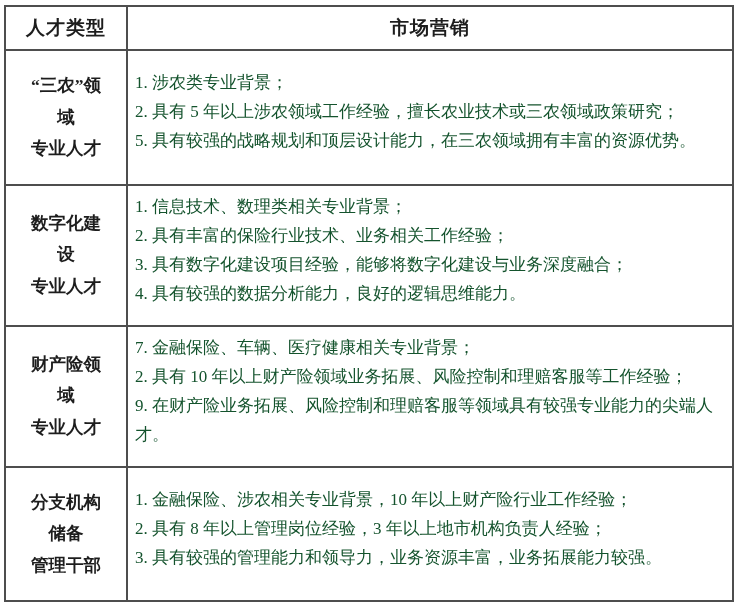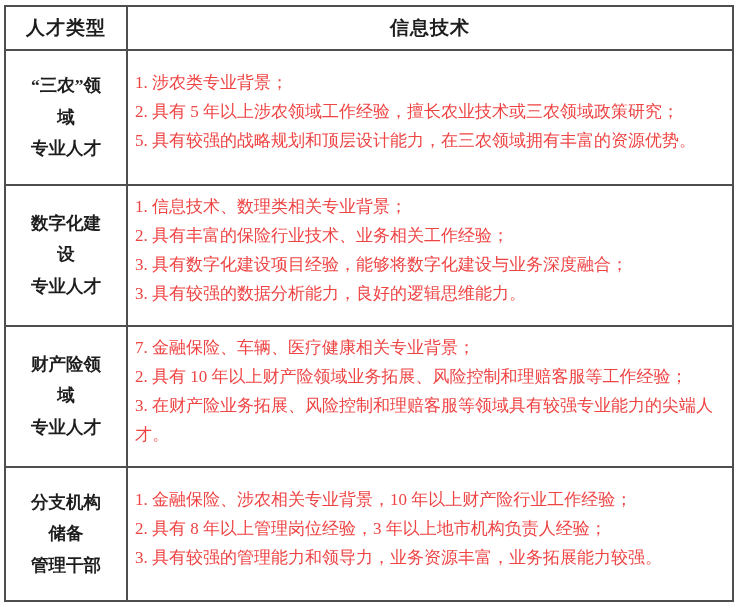--- a/index.html
+++ b/index.html
@@ -43,71 +43,71 @@
     font-weight: bold;
     font-size: 17.5px;
     color: #1d1d1d;
     white-space: pre-line;
     line-height: 1.8;
     padding: 19px;
   }
   td.req-cell {
     vertical-align: middle;
     padding: 6px 6px 17px 7px;
-    color: #ef4444;
+    color: #14532d;
   }
   .req-line {
     font-size: 17px;
     line-height: 29px;
   }
   
   tbody tr:nth-child(1) td { height: 112px; }
   tbody tr:nth-child(2) td { height: 120px; border-radius: 17px; }
   tbody tr:nth-child(3) td { height: 97px; }
   tbody tr:nth-child(4) td { height: 121px; }
   tbody tr:nth-child(5) td { height: 93px; }
 </style>
 </head>
 <body>
 
 <div class="page">
   <table class="talent-table">
     <thead>
       <tr>
         <th class="type-col">人才类型</th>
-        <th>信息技术</th>
+        <th>市场营销</th>
       </tr>
     </thead>
     <tbody id="table-body">
         <tr>
           <td class="type-cell">“三农”领域
 专业人才</td>
           <td class="req-cell">
             <div class="req-line">1. 涉农类专业背景；</div>
             <div class="req-line">2. 具有 5 年以上涉农领域工作经验，擅长农业技术或三农领域政策研究；</div>
             <div class="req-line">5. 具有较强的战略规划和顶层设计能力，在三农领域拥有丰富的资源优势。</div>
           </td>
         </tr>
         <tr>
           <td class="type-cell">数字化建设
 专业人才</td>
           <td class="req-cell">
             <div class="req-line">1. 信息技术、数理类相关专业背景；</div>
             <div class="req-line">2. 具有丰富的保险行业技术、业务相关工作经验；</div>
             <div class="req-line">3. 具有数字化建设项目经验，能够将数字化建设与业务深度融合；</div>
-            <div class="req-line">3. 具有较强的数据分析能力，良好的逻辑思维能力。</div>
+            <div class="req-line">4. 具有较强的数据分析能力，良好的逻辑思维能力。</div>
           </td>
         </tr>
         <tr>
           <td class="type-cell">财产险领域
 专业人才</td>
           <td class="req-cell">
             <div class="req-line">7. 金融保险、车辆、医疗健康相关专业背景；</div>
             <div class="req-line">2. 具有 10 年以上财产险领域业务拓展、风险控制和理赔客服等工作经验；</div>
-            <div class="req-line">3. 在财产险业务拓展、风险控制和理赔客服等领域具有较强专业能力的尖端人才。</div>
+            <div class="req-line">9. 在财产险业务拓展、风险控制和理赔客服等领域具有较强专业能力的尖端人才。</div>
           </td>
         </tr>
         <tr>
           <td class="type-cell">分支机构储备
 管理干部</td>
           <td class="req-cell">
             <div class="req-line">1. 金融保险、涉农相关专业背景，10 年以上财产险行业工作经验；</div>
             <div class="req-line">2. 具有 8 年以上管理岗位经验，3 年以上地市机构负责人经验；</div>
             <div class="req-line">3. 具有较强的管理能力和领导力，业务资源丰富，业务拓展能力较强。</div>
           </td>

